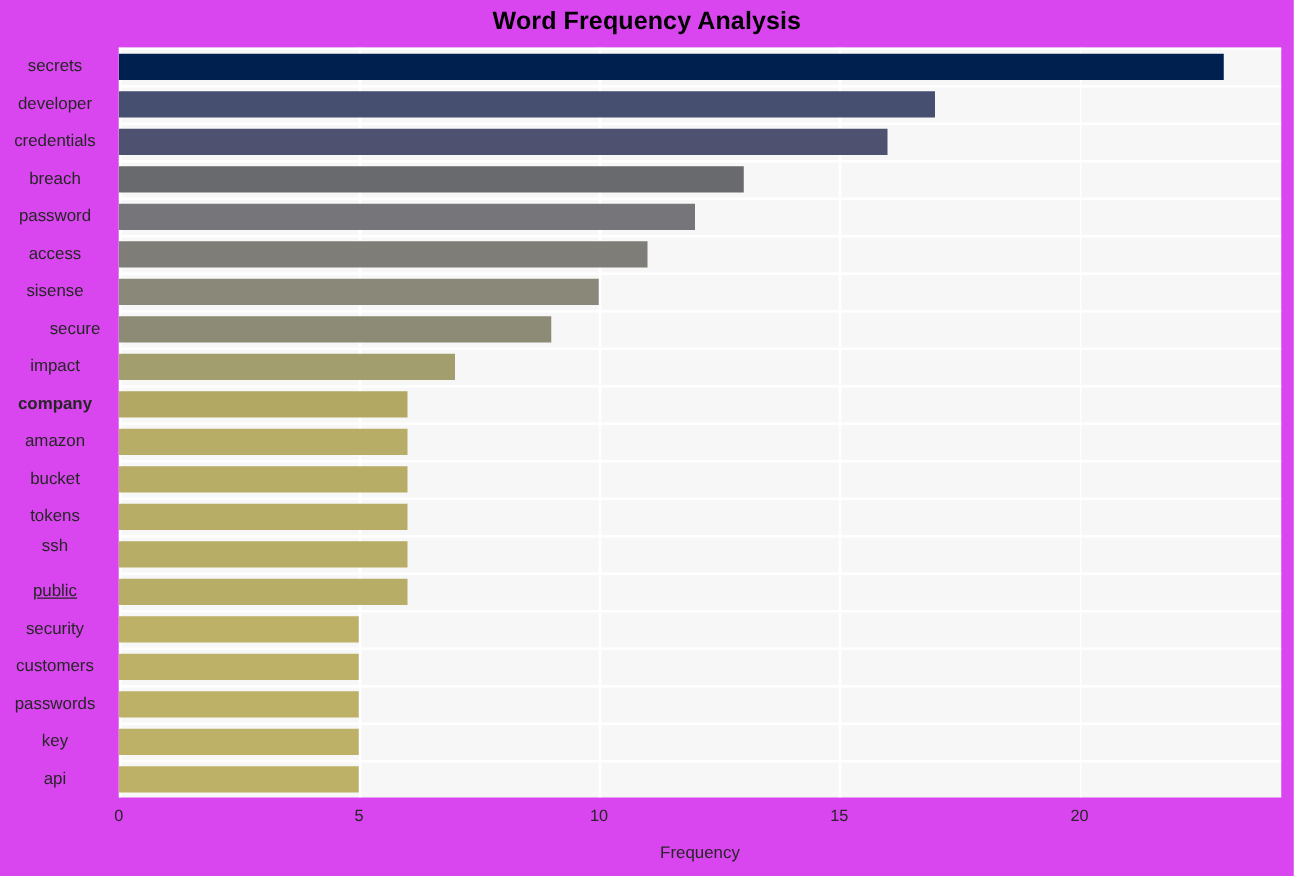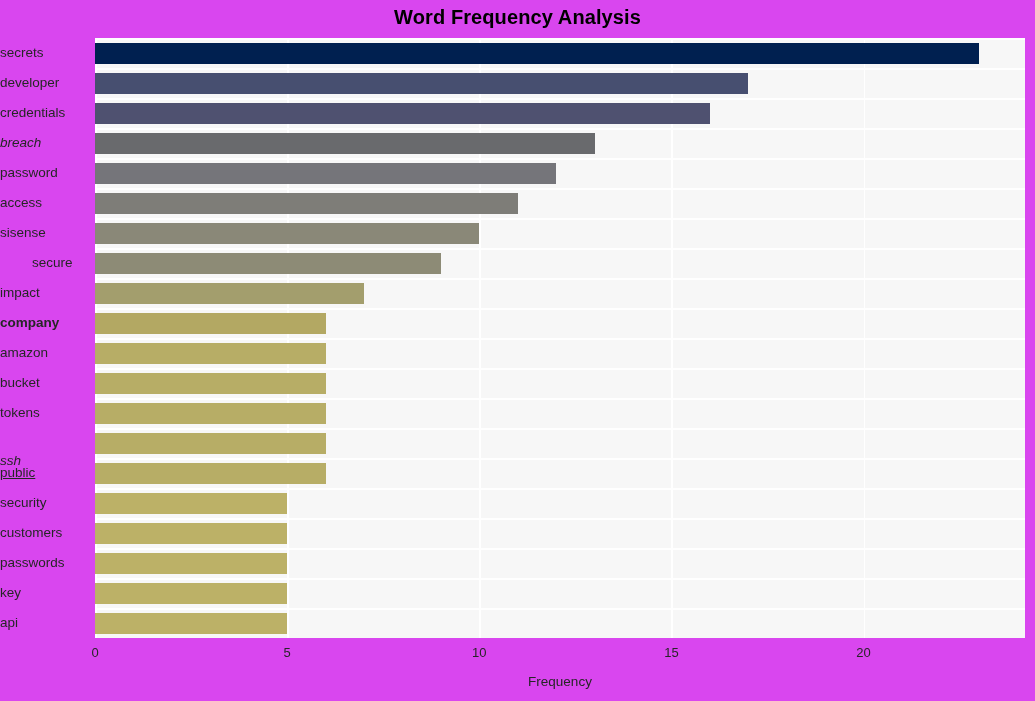--- a/index.html
+++ b/index.html
@@ -63,21 +63,21 @@
     position: absolute;
     left: 0;
     top: 38px;
     width: 88px;
     height: 600px;
   }
   .ylabel {
     position: absolute;
     right: 0;
     width: 88px;
-    text-align: left;
+    text-align: center;
     font-size: 13.5px;
     color: #262626;
     line-height: 14px;
   }
   #xlabels {
     position: absolute;
     left: 0;
     top: 645px;
     width: 1035px;
     height: 20px;
@@ -151,31 +151,31 @@
       <div class="bar" title="customers: 5" style="left: 0px; top: 484.5px; width: 192.149px; background: rgb(188, 177, 103);"></div>
       <div class="bar" title="passwords: 5" style="left: 0px; top: 514.5px; width: 192.149px; background: rgb(188, 177, 103);"></div>
       <div class="bar" title="key: 5" style="left: 0px; top: 544.5px; width: 192.149px; background: rgb(188, 177, 103);"></div>
       <div class="bar" title="api: 5" style="left: 0px; top: 574.5px; width: 192.149px; background: rgb(188, 177, 103);"></div>
     </div>
 
   <div id="ylabels">
       <div class="ylabel" style="top: 8px;">secrets</div>
       <div class="ylabel" style="top: 38px;">developer</div>
       <div class="ylabel" style="top: 68px;">credentials</div>
-      <div class="ylabel" style="top: 98px; font-style: italic;">breach</div>
+      <div class="ylabel" style="top: 98px;">breach</div>
       <div class="ylabel" style="top: 128px;">password</div>
       <div class="ylabel" style="top: 158px;">access</div>
       <div class="ylabel" style="top: 188px;">sisense</div>
       <div class="ylabel" style="top: 218px; padding-left: 32px;">secure</div>
       <div class="ylabel" style="top: 248px;">impact</div>
       <div class="ylabel" style="top: 278px; font-weight: bold;">company</div>
       <div class="ylabel" style="top: 308px;">amazon</div>
       <div class="ylabel" style="top: 338px;">bucket</div>
       <div class="ylabel" style="top: 368px;">tokens</div>
-      <div class="ylabel" style="top: 416px; font-style: italic;">ssh</div>
+      <div class="ylabel" style="top: 392px;">ssh</div>
       <div class="ylabel" style="top: 428px; text-decoration: underline;">public</div>
       <div class="ylabel" style="top: 458px;">security</div>
       <div class="ylabel" style="top: 488px;">customers</div>
       <div class="ylabel" style="top: 518px;">passwords</div>
       <div class="ylabel" style="top: 548px;">key</div>
       <div class="ylabel" style="top: 578px;">api</div>
     </div>
 
   <div id="xlabels">
       <div class="xlabel" style="left: 95px;">0</div>

